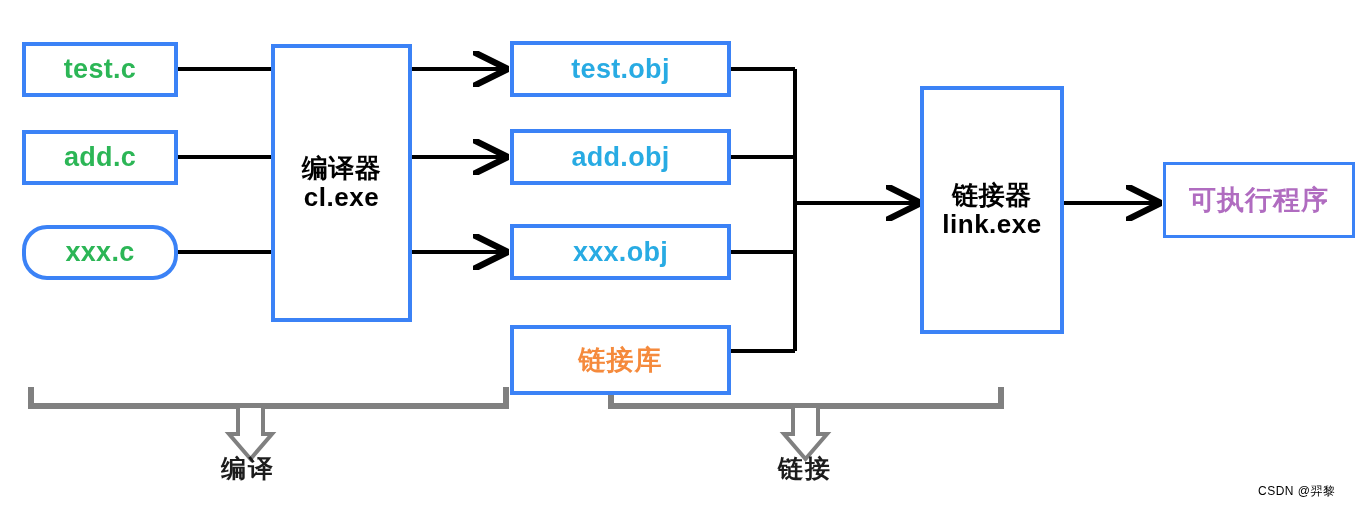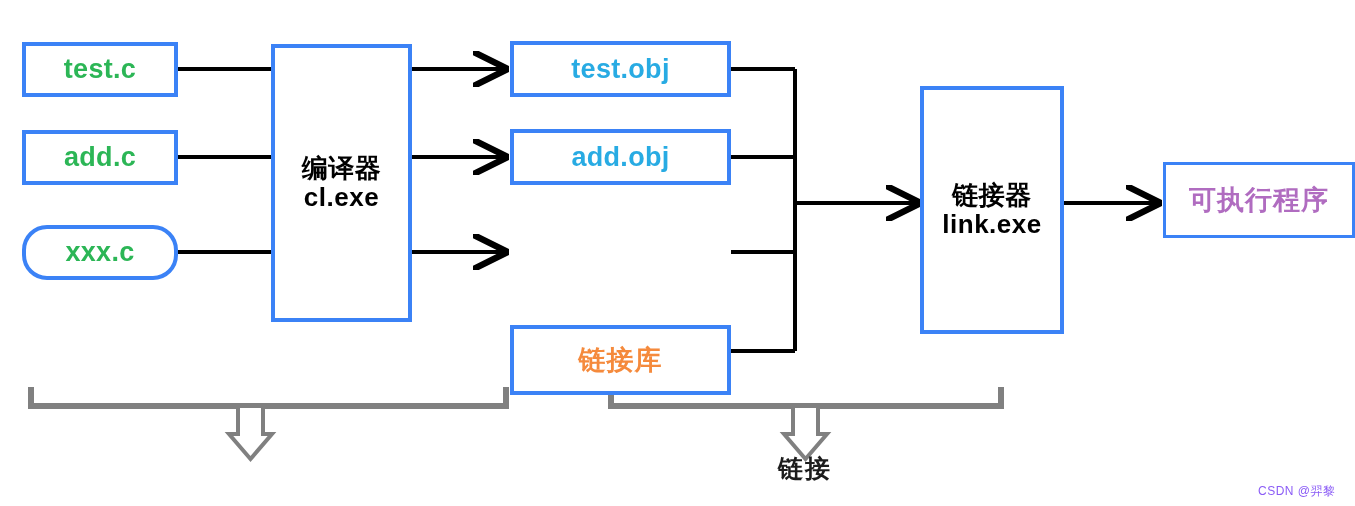--- a/index.html
+++ b/index.html
@@ -20,21 +20,21 @@
   .src-label{color:#2cb656;font-size:27px;letter-spacing:.3px;}
   .obj-label{color:#28abe3;font-size:27px;letter-spacing:.3px;}
   .lib-label{color:#f58a3c;font-size:27px;letter-spacing:1px;}
   .proc-label{color:#000000;font-size:26px;letter-spacing:.5px;}
   .exe-label{color:#b06cc0;font-size:27px;letter-spacing:1px;}
   .phase-label{
     position:absolute;color:#1c1c1c;font-weight:bold;font-size:25px;
     letter-spacing:2px;text-align:center;
   }
   .watermark{
-    position:absolute;color:#8b5cf6;font-size:12px;letter-spacing:.5px;
+    position:absolute;color:#000000;font-size:12px;letter-spacing:.5px;
     white-space:nowrap;
   }
 </style>
 </head>
 <body>
 
 <div id="diagram-root">
 
   <svg class="layer" viewBox="0 0 1355 506">
     <defs>
@@ -93,31 +93,35 @@
     <span class="node-label proc-label">编译器
 cl.exe</span>
   </div>
 
   <div class="node" style="left:510px;top:129px;width:221px;height:56px;">
     <span class="node-label obj-label">add.obj</span>
   </div>
   <div class="node" style="left:510px;top:41px;width:221px;height:56px;">
     <span class="node-label obj-label">test.obj</span>
   </div>
+  <div class="node" style="left:510px;top:224px;width:221px;height:56px;">
+    <span class="node-label obj-label">xxx.obj</span>
+  </div>
 
   <div class="node" style="left:510px;top:325px;width:221px;height:70px;">
     <span class="node-label lib-label">链接库</span>
   </div>
 
   <div class="node" style="left:920px;top:86px;width:144px;height:248px;">
     <span class="node-label proc-label">链接器
 link.exe</span>
   </div>
 
   <div class="node thin" style="left:1163px;top:162px;width:192px;height:76px;">
     <span class="node-label exe-label">可执行程序</span>
   </div>
 
+  <div class="phase-label" style="left:188px;top:452px;width:120px;">编译</div>
   <div class="phase-label" style="left:745px;top:452px;width:120px;">链接</div>
 
   <div class="watermark" style="left:1258px;top:483px;">CSDN @羿黎</div>
 
 </div>
 
 </body></html>

